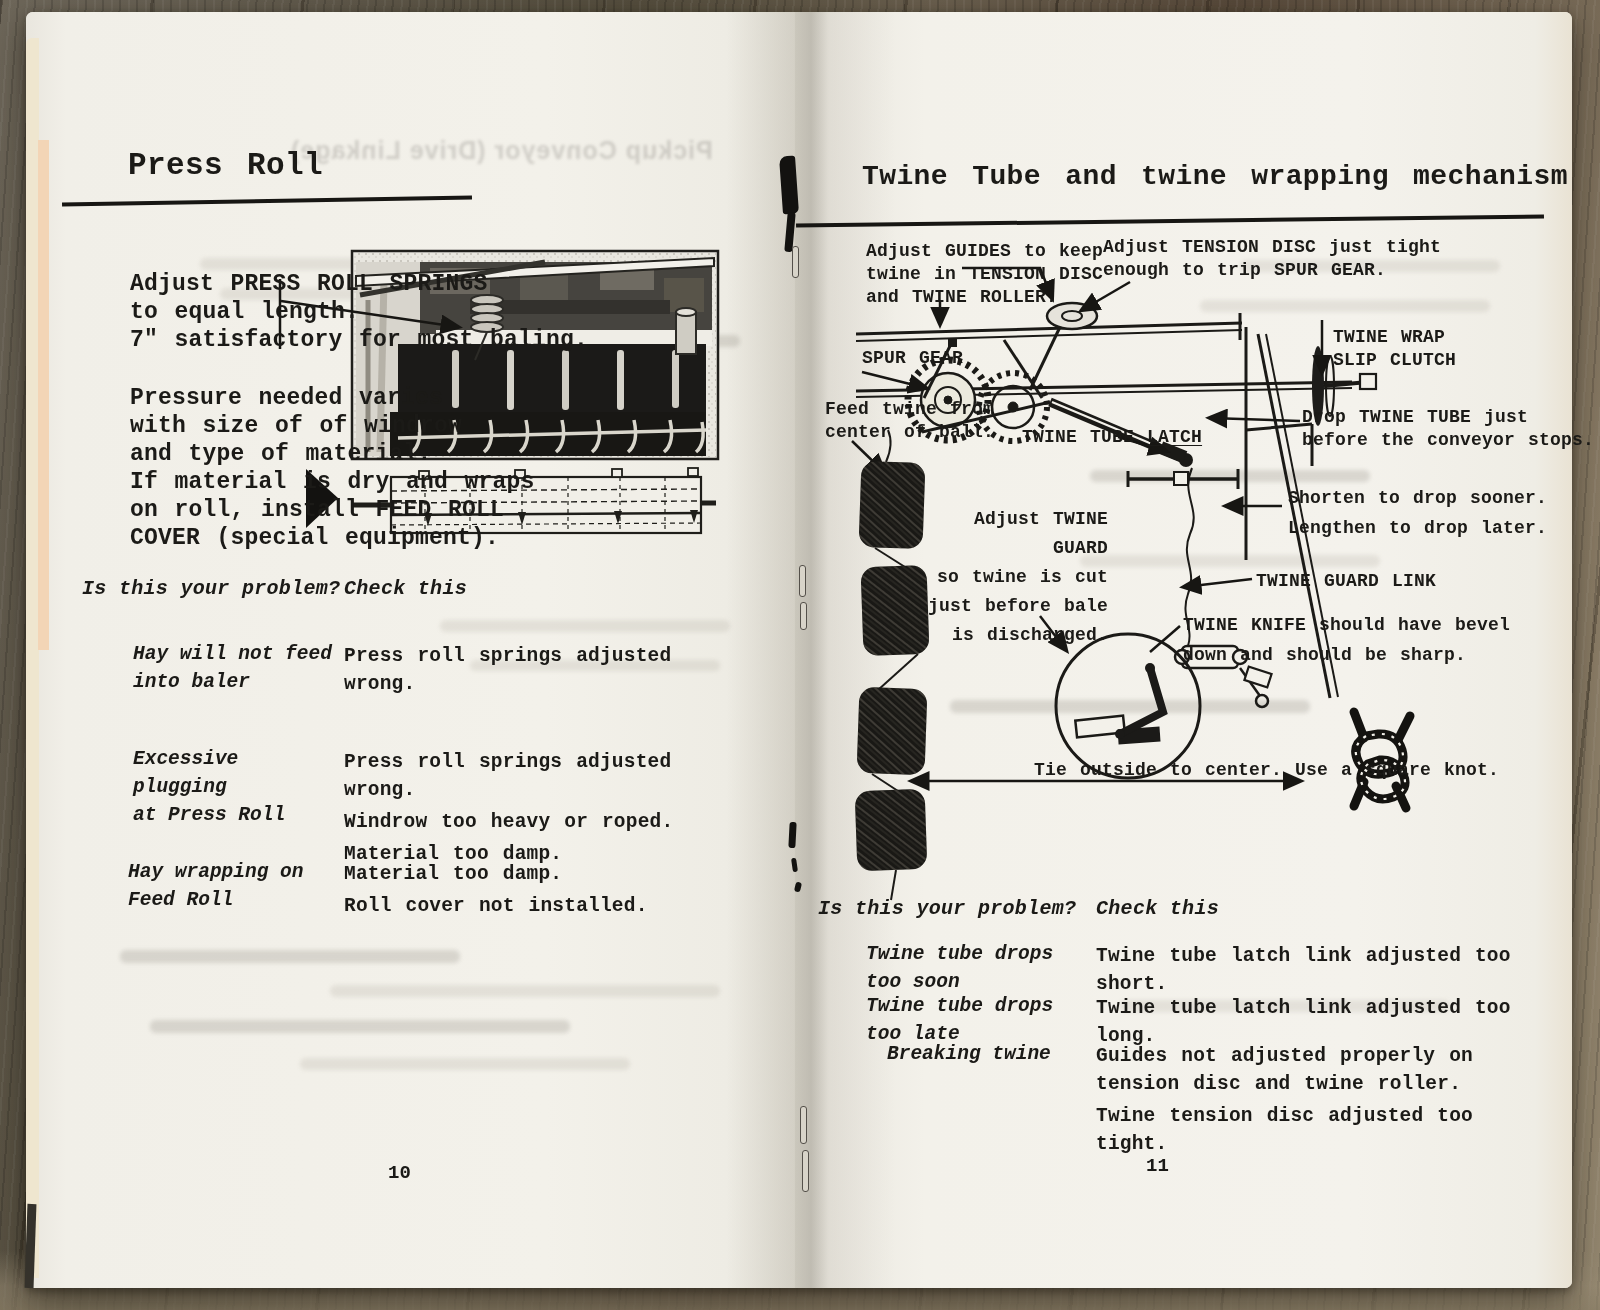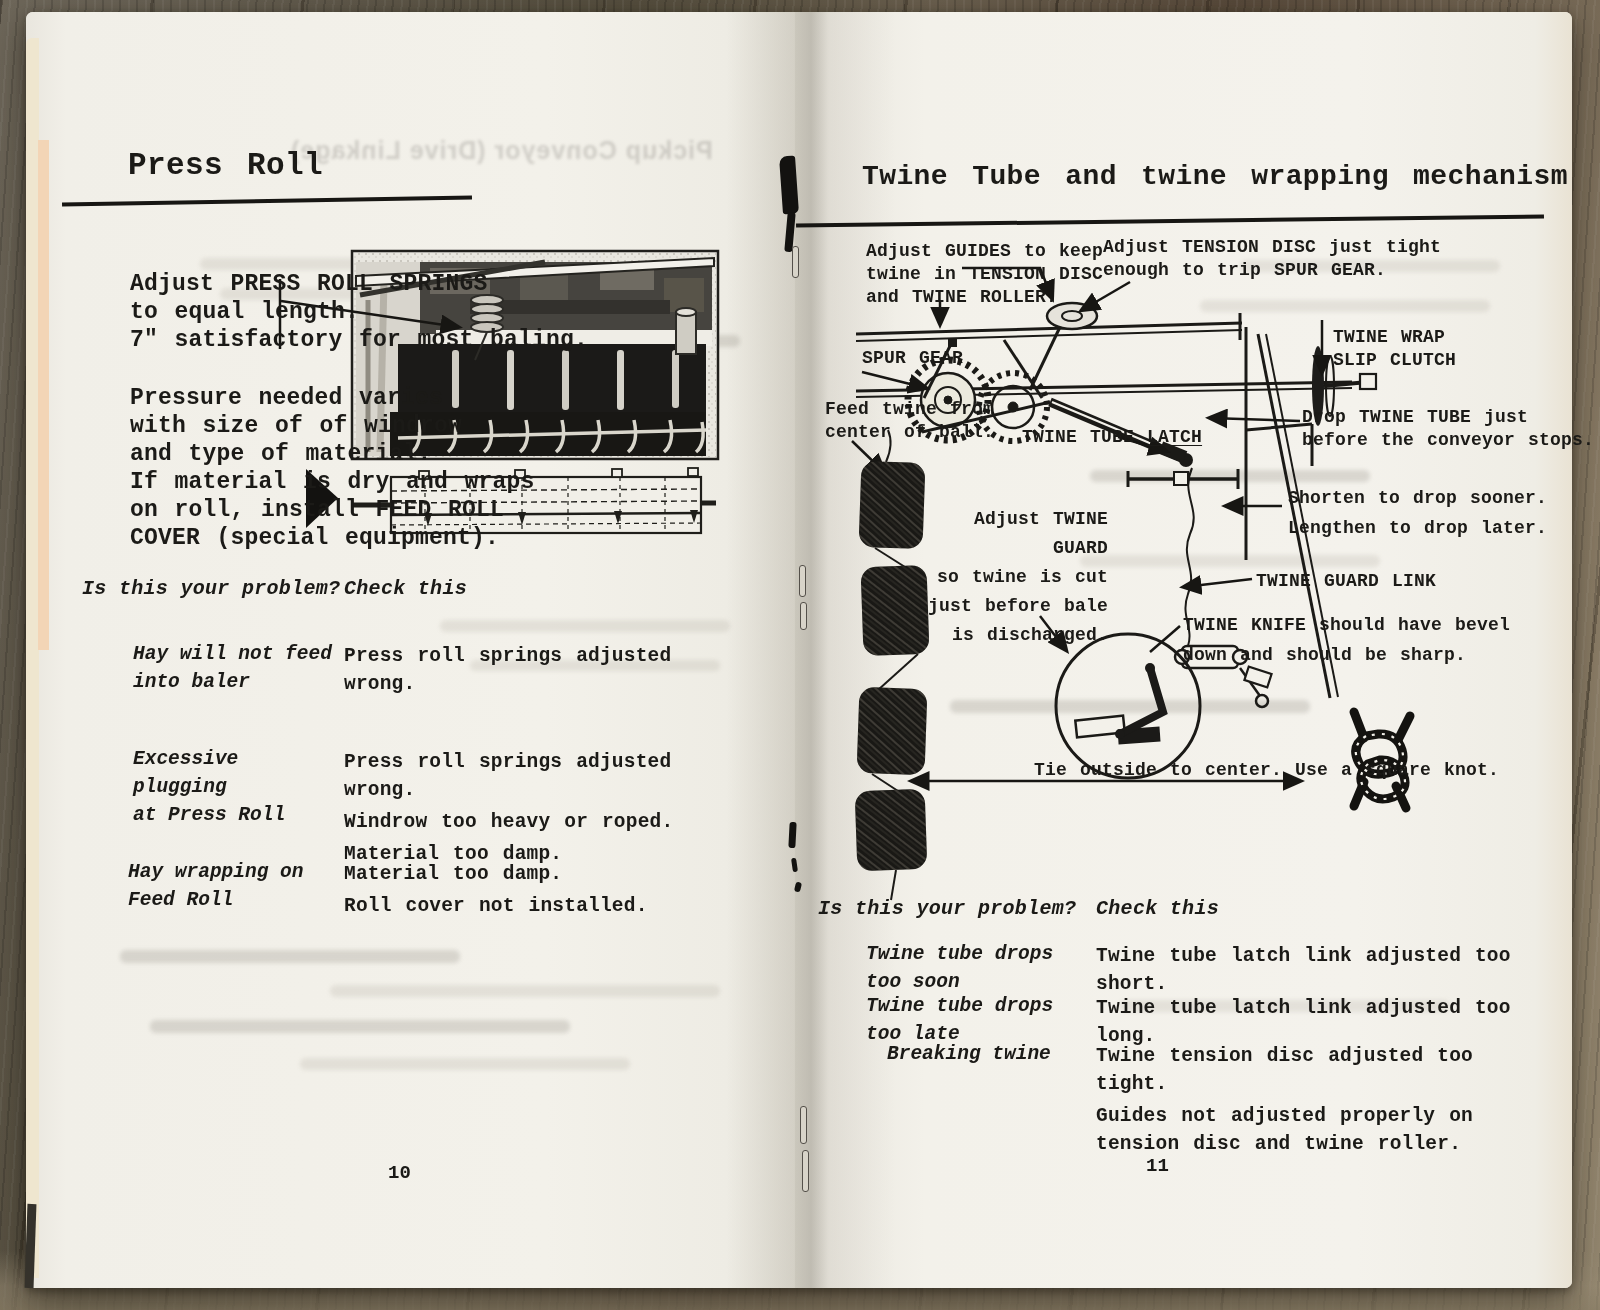--- a/index.html
+++ b/index.html
@@ -441,22 +441,22 @@
   <div>Twine tube drops</div>
   <div>too late</div>
 </div>
 <div class="abs check z3" style="left:1096px;top:994px;width:445px;">
   <div class="ci">Twine tube latch link adjusted too long.</div>
 </div>
 <div class="abs prob z3" style="left:866px;top:1040px;width:215px;margin-left:21px;">
   <div>Breaking twine</div>
 </div>
 <div class="abs check z3" style="left:1096px;top:1042px;width:445px;">
+  <div class="ci">Guides not adjusted properly on tension disc and twine roller.</div>
   <div class="ci">Twine tension disc adjusted too tight.</div>
-  <div class="ci">Guides not adjusted properly on tension disc and twine roller.</div>
 </div>
 
 <div class="abs pagenum z3" style="left:1146px;top:1155px;">11</div>
 
 <div class="inkblob z3" style="left:781px;top:156px;width:16px;height:58px;transform:rotate(-4deg);border-radius:8px 3px 6px 3px;"></div>
 <div class="inkblob z3" style="left:786px;top:212px;width:8px;height:40px;transform:rotate(5deg);"></div>
 <div class="staple z3" style="left:792px;top:246px;height:30px;"></div>
 <div class="staple z3" style="left:799px;top:565px;height:30px;"></div>
 <div class="staple z3" style="left:800px;top:602px;height:26px;"></div>
 <div class="inkblob z3" style="left:789px;top:822px;width:7px;height:26px;transform:rotate(3deg);"></div>

